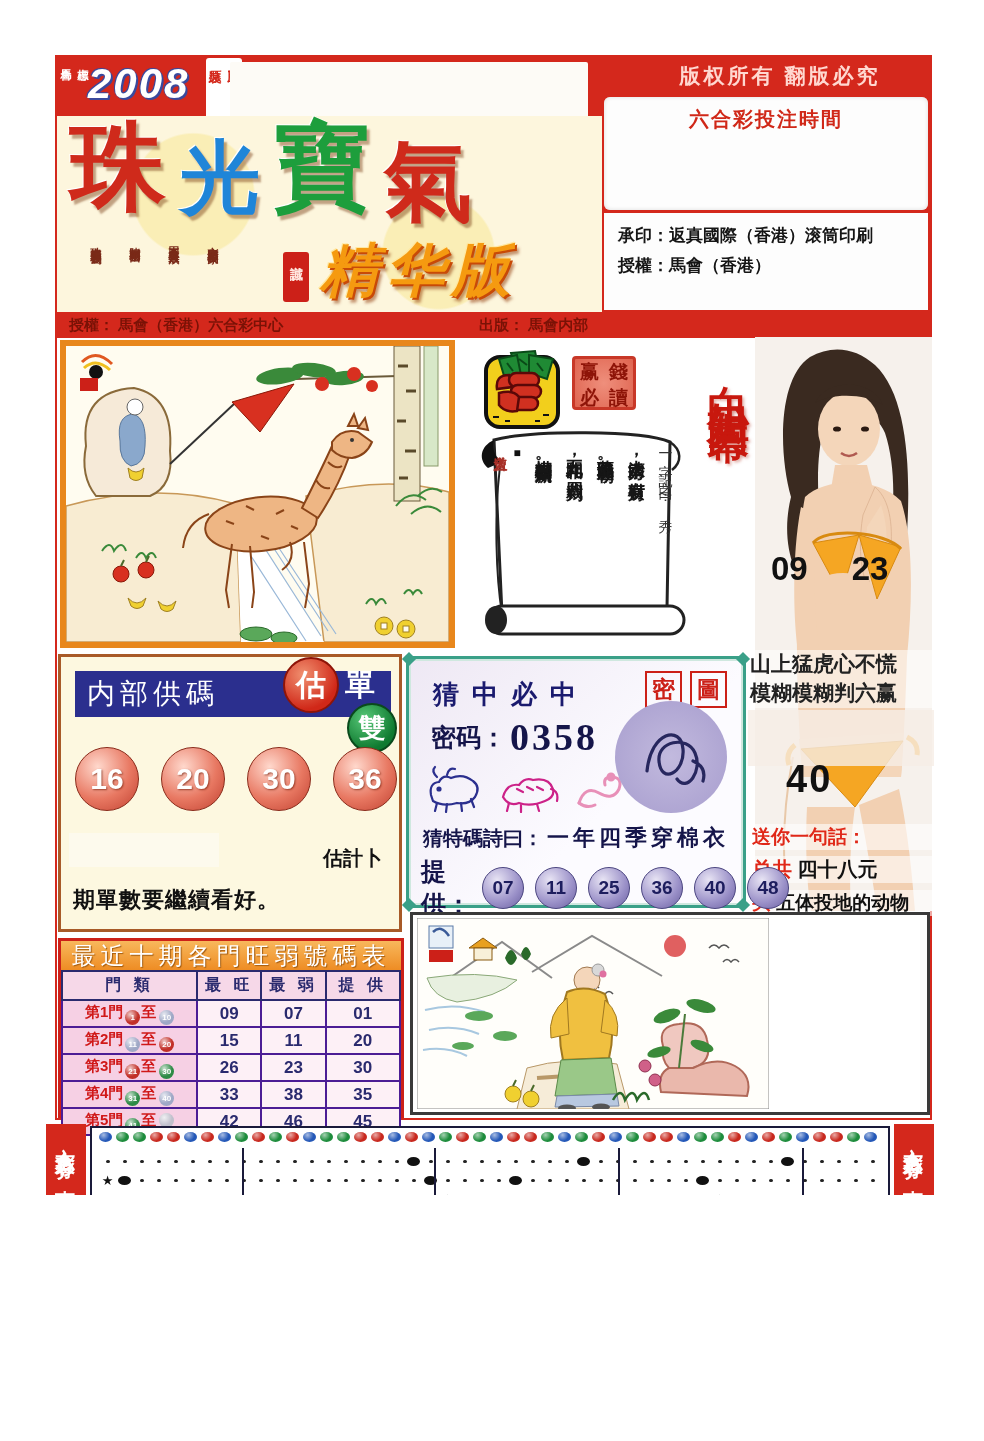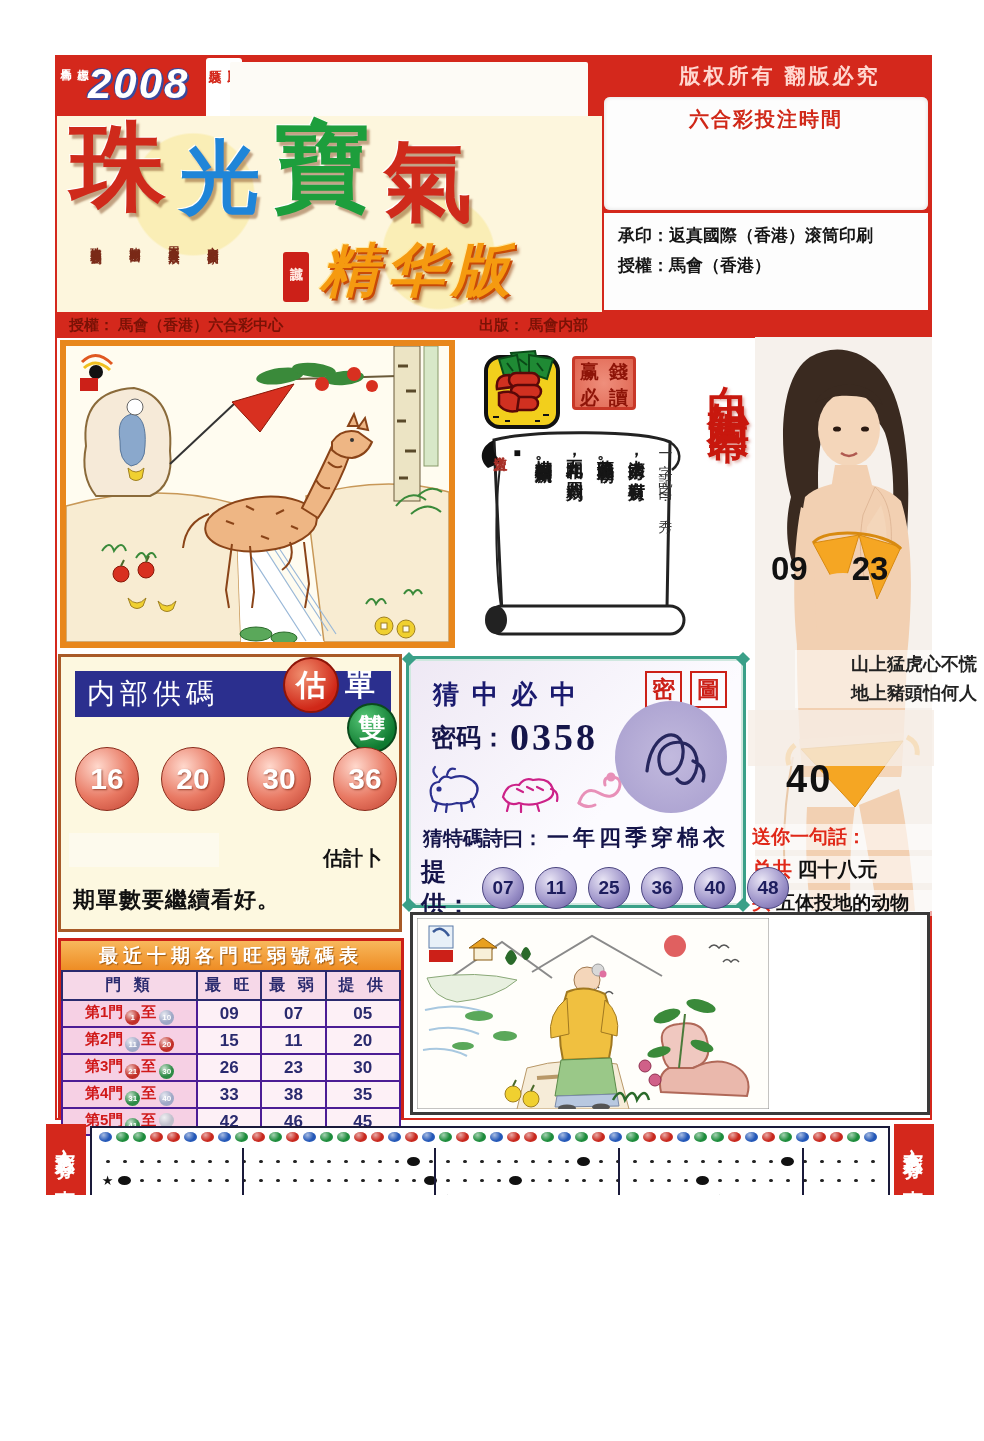--- a/index.html
+++ b/index.html
@@ -57,22 +57,22 @@
   #scroll-text .col{writing-mode:vertical-rl;text-orientation:upright;margin:0 4px;}
   .scroll-intro{font-size:14px;color:#333;letter-spacing:8px;font-family:"Liberation Serif",serif;}
   .scroll-line{font-size:17px;font-weight:bold;color:#161616;font-family:"Liberation Serif",serif;letter-spacing:1px;}
   .scroll-sig .sq{color:#111;font-size:12px;display:block;margin-bottom:14px;}
   .scroll-sig .nm{color:#a83028;font-size:14px;font-weight:bold;}
 
   #insider-title{left:700px;top:352px;height:300px;color:#c8180e;font-size:42px;font-weight:bold;
       letter-spacing:9px;text-shadow:2px 2px 3px rgba(210,140,130,.6);}
   #photo-panel{left:755px;top:337px;width:177px;height:574px;background:#f7f3ee;overflow:hidden;}
   #photo-nums{left:771px;top:550px;width:150px;display:flex;gap:44px;color:#111;font-size:33px;font-weight:bold;}
-  #couplet{left:795px;top:650px;width:182px;text-align:right;background:rgba(255,255,255,.55);
-      font-family:"Liberation Serif",serif;font-weight:bold;font-size:18px;color:#222;line-height:29px;}
+  #couplet{left:750px;top:650px;width:182px;text-align:left;background:rgba(255,255,255,.55);
+      font-family:"Liberation Serif",serif;font-weight:bold;font-size:21px;color:#222;line-height:29px;}
   #censor-band{left:748px;top:710px;width:186px;height:56px;background:rgba(246,238,230,.8);}
   #big-number{left:786px;top:758px;font-size:38px;font-weight:bold;color:#111;letter-spacing:2px;}
   .gift-line{left:752px;width:180px;font-weight:bold;background:rgba(255,255,255,.6);}
   #gift1{top:824px;color:#e02818;font-size:19px;}
   #gift2{top:856px;font-size:20px;color:#111;}
   #gift3{top:890px;font-size:19px;color:#111;}
   .redword{color:#e02818;}
 
   
   #supply-box{left:58px;top:654px;width:344px;height:278px;background:#fdf8e0;border:3px solid #a85a28;box-sizing:border-box;}
@@ -113,21 +113,21 @@
   #poem-row .tx{font-size:22px;font-weight:bold;letter-spacing:4px;}
   #provide-row{position:absolute;left:12px;top:196px;display:flex;align-items:center;}
   #provide-row .lb{color:#15154a;font-size:25px;font-weight:bold;font-family:"Liberation Serif",serif;}
   .pball{width:40px;height:40px;border-radius:50%;border:1px solid #4a4480;margin-left:11px;
       background:radial-gradient(circle at 35% 30%,#e8e4f4,#9a90c8 60%,#6a60a0);
       color:#1d1d5e;font-size:19px;font-weight:bold;display:flex;align-items:center;justify-content:center;}
 
   
   #paint-box{left:410px;top:912px;width:520px;height:203px;border:3px solid #3a3a3a;box-sizing:border-box;background:#fff;}
   #gate-box{left:58px;top:938px;width:346px;height:180px;border:3px solid #cc2018;box-sizing:border-box;background:#fff;}
-  #gate-title{height:29px;background:linear-gradient(#f8b85c,#ee8c24);color:#fff;font-size:19px;font-weight:bold;
+  #gate-title{height:29px;background:linear-gradient(#f8b85c,#ee8c24);color:#fff;font-size:24px;font-weight:normal;
       letter-spacing:5px;text-align:center;line-height:29px;text-shadow:1px 1px 1px #a05a10;}
   #gate-table{width:100%;border-collapse:collapse;table-layout:fixed;}
   #gate-table th{background:#f6d8e8;color:#2a2a6e;font-size:16px;font-weight:bold;border:2px solid #2a2a6e;height:25px;letter-spacing:4px;}
   #gate-table td{border:2px solid #4c1d95;height:23px;text-align:center;}
   .gate-label{background:#f6d0e4;color:#d01818;font-weight:bold;font-size:15px;white-space:nowrap;}
   .num-cell{background:#fdf0f6;color:#2a2a6e;font-weight:bold;font-size:17px;}
   .mini-ball{display:inline-flex;width:15px;height:15px;border-radius:50%;color:#fff;font-size:8px;font-weight:bold;
       align-items:center;justify-content:center;vertical-align:-3px;
       background-image:radial-gradient(circle at 35% 30%,rgba(255,255,255,.75),transparent 55%);}
 
@@ -330,21 +330,21 @@
       <path d="M104,468 C112,510 118,544 122,574 L160,574 C156,520 150,480 144,452 Z" fill="#f2d0b2"></path>
       <path d="M30,540 q-4,-60 8,-120" stroke="#e8c8a8" stroke-width="2" fill="none"></path>
     </svg>
   </div>
   <div id="photo-nums" class="abs">
     <span>09</span>
     <span>23</span>
   </div>
   <div id="couplet" class="abs">
     <div>山上猛虎心不慌</div>
-    <div>地上豬頭怕何人</div>
+    <div>模糊模糊判六赢</div>
   </div>
   <div id="censor-band" class="abs"></div>
   <div id="big-number" class="abs">40</div>
   <div id="gift1" class="abs gift-line">送你一句話：</div>
   <div id="gift2" class="abs gift-line">
     <span class="redword">总共</span> <span>四十八元</span>
   </div>
   <div id="gift3" class="abs gift-line">
     <span class="redword">买</span> <span>五体投地的动物</span>
   </div>
@@ -488,21 +488,21 @@
             <th>最 旺</th>
             <th>最 弱</th>
             <th>提 供</th>
           </tr>
         </thead>
       <tbody id="gate-body">
           <tr>
             <td class="gate-label"><span>第1門</span><span class="mini-ball" style="background-color: rgb(194, 48, 40); margin-left: 2px;">1</span><span style="margin: 0px 1px;">至</span><span class="mini-ball" style="background-color: rgb(159, 168, 198); margin-left: 2px;">10</span></td>
             <td class="num-cell">09</td>
             <td class="num-cell">07</td>
-            <td class="num-cell">05</td>
+            <td class="num-cell">01</td>
           </tr>
           <tr>
             <td class="gate-label"><span>第2門</span><span class="mini-ball" style="background-color: rgb(159, 168, 198); margin-left: 2px;">11</span><span style="margin: 0px 1px;">至</span><span class="mini-ball" style="background-color: rgb(194, 48, 40); margin-left: 2px;">20</span></td>
             <td class="num-cell">15</td>
             <td class="num-cell">11</td>
             <td class="num-cell">20</td>
           </tr>
           <tr>
             <td class="gate-label"><span>第3門</span><span class="mini-ball" style="background-color: rgb(194, 48, 40); margin-left: 2px;">21</span><span style="margin: 0px 1px;">至</span><span class="mini-ball" style="background-color: rgb(46, 139, 70); margin-left: 2px;">30</span></td>
             <td class="num-cell">26</td>

